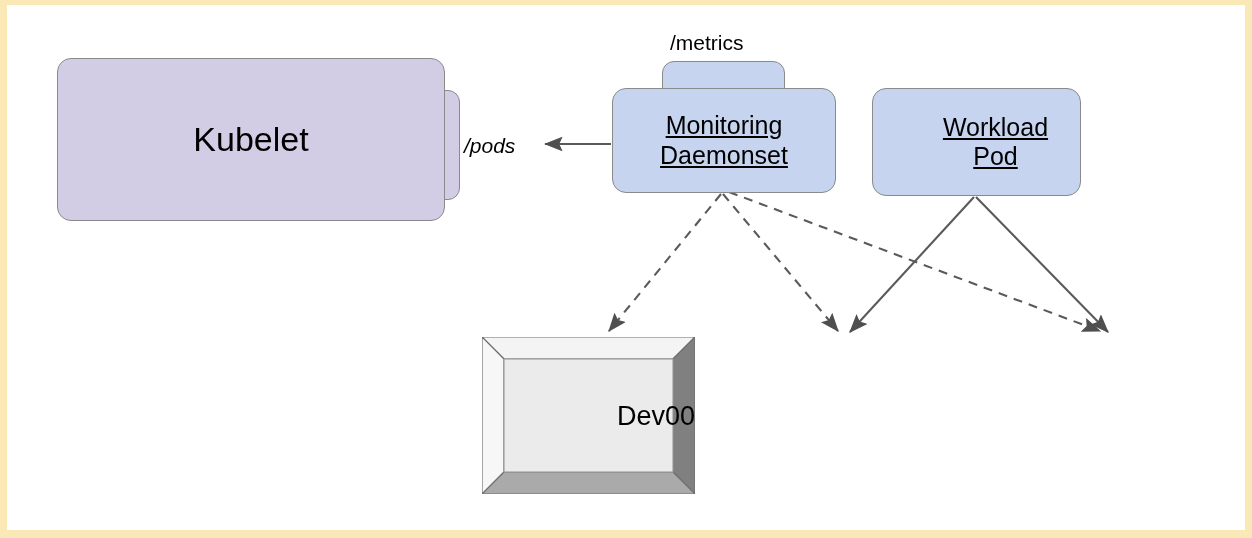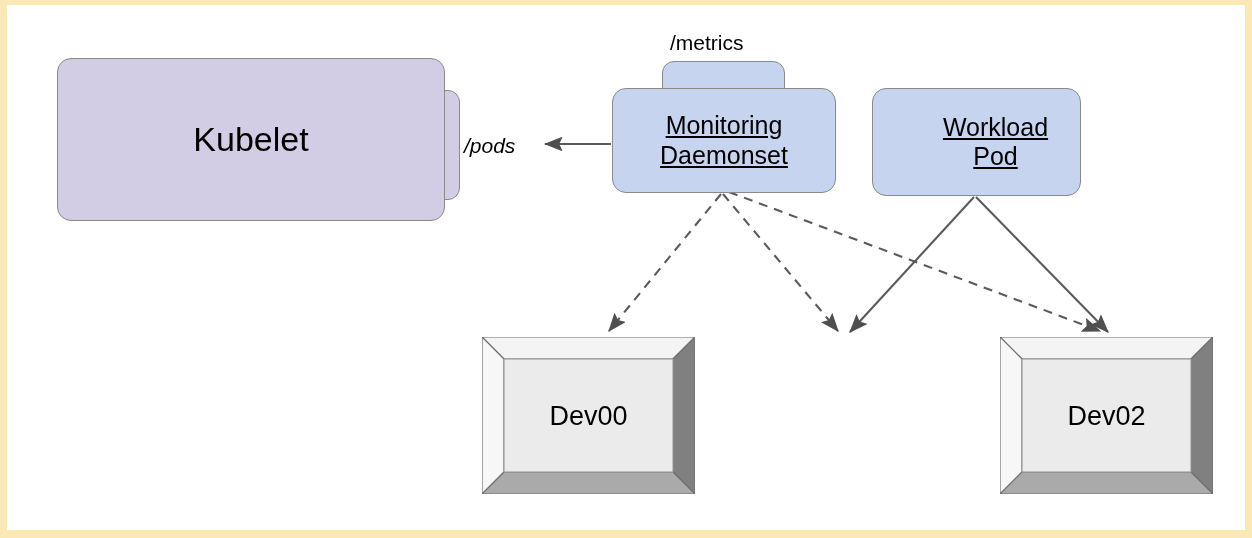--- a/index.html
+++ b/index.html
@@ -68,21 +68,21 @@
   
   .device {
     position: absolute;
   }
   .device .device-label {
     position: absolute;
     left: 0;
     right: 0;
     top: 50%;
     transform: translateY(-50%);
-    text-align: center;
+    text-align: right;
     font-size: 27px;
     color: #000000;
     z-index: 5;
     pointer-events: none;
   }
 
   
   #edges {
     position: absolute;
     left: 0;
@@ -130,31 +130,20 @@
       <polygon points="0,0 213,0 191,22 22,22" fill="#f4f4f4" stroke="#6e6e6e" stroke-width="1.2"></polygon>
       <polygon points="0,0 22,22 22,135 0,157" fill="#f7f7f7" stroke="#6e6e6e" stroke-width="1.2"></polygon>
       <polygon points="213,0 213,157 191,135 191,22" fill="#808080" stroke="#6e6e6e" stroke-width="1.2"></polygon>
       <polygon points="0,157 22,135 191,135 213,157" fill="#aaaaaa" stroke="#6e6e6e" stroke-width="1.2"></polygon>
       <rect x="22" y="22" width="169" height="113" fill="#ebebeb" stroke="#9a9a9a" stroke-width="1.1"></rect>
     </svg>
     <div class="device-label">Dev00</div>
   </div>
 
 
-  <div class="device" style="left:1000px; top:337px; width:213px; height:157px; z-index:2;">
-    <svg width="213" height="157" viewBox="0 0 213 157">
-      <polygon points="0,0 213,0 213,157 0,157" fill="#ebebeb" stroke="#6e6e6e" stroke-width="1.4"></polygon>
-      <polygon points="0,0 213,0 191,22 22,22" fill="#f4f4f4" stroke="#6e6e6e" stroke-width="1.2"></polygon>
-      <polygon points="0,0 22,22 22,135 0,157" fill="#f7f7f7" stroke="#6e6e6e" stroke-width="1.2"></polygon>
-      <polygon points="213,0 213,157 191,135 191,22" fill="#808080" stroke="#6e6e6e" stroke-width="1.2"></polygon>
-      <polygon points="0,157 22,135 191,135 213,157" fill="#aaaaaa" stroke="#6e6e6e" stroke-width="1.2"></polygon>
-      <rect x="22" y="22" width="169" height="113" fill="#ebebeb" stroke="#9a9a9a" stroke-width="1.1"></rect>
-    </svg>
-    <div class="device-label">Dev02</div>
-  </div>
 
   <svg id="edges" viewBox="0 0 1252 538">
     <defs>
       <marker id="arrowhead" markerWidth="9" markerHeight="7" refX="8.4" refY="3.5" orient="auto" markerUnits="strokeWidth">
         <polygon points="0,0 9,3.5 0,7 1.6,3.5" fill="#4f4f4f"></polygon>
       </marker>
     </defs>
 
     <line x1="611" y1="144" x2="545" y2="144" stroke="#5a5a5a" stroke-width="2.1" marker-end="url(#arrowhead)"></line>
 

